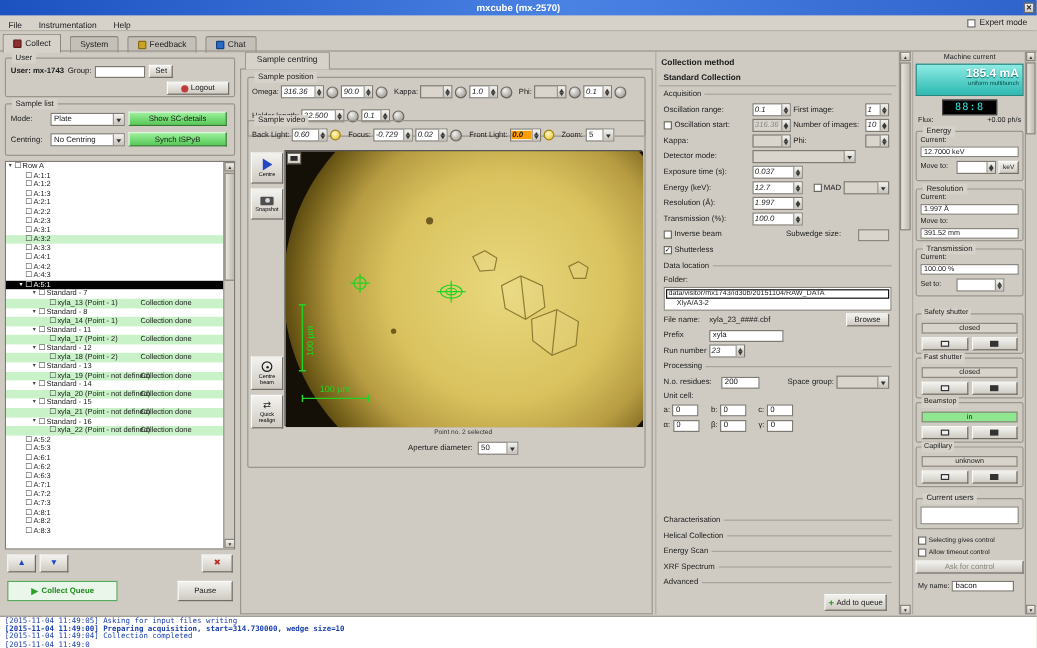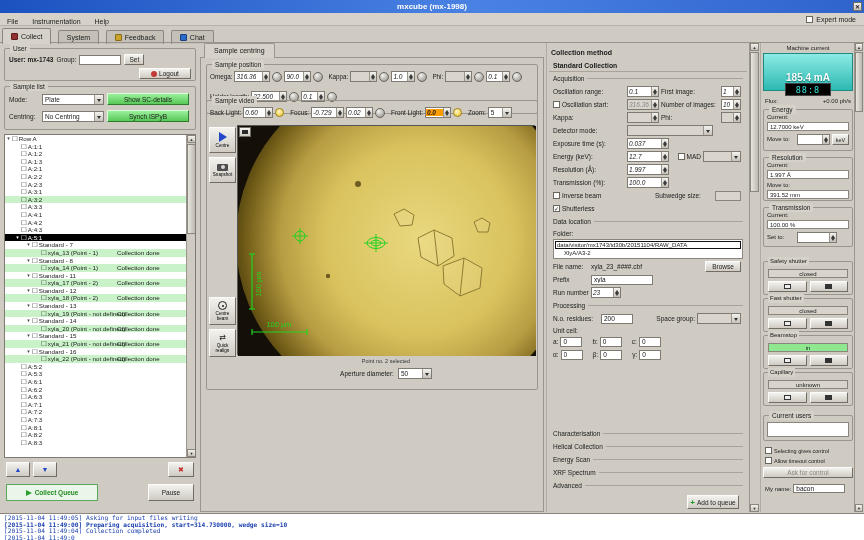--- a/index.html
+++ b/index.html
@@ -121,21 +121,21 @@
   .fitem1{border:1px solid #111;padding:0 1px;white-space:nowrap;overflow:hidden}
   .fitem2{padding:1px 1px 0 9px;white-space:nowrap}
   .addq{display:flex;justify-content:flex-end;padding:3px 10px 0 0}
   .plus{color:#1d9a1d;font-weight:bold;font-size:8px;line-height:7px}
 
   
   .machine{position:absolute;left:760px;top:43px;width:102px;height:469px;border-left:1px solid #b0aca4}
   .minner{position:absolute;left:0;top:0;width:94px;height:469px}
   .m-title{text-align:center;font-size:6px;padding-top:2px}
   .m-cyan{position:absolute;left:2px;top:10px;width:90px;height:27px;
-    background:linear-gradient(#8debe5,#2cb9b1);border:1px solid #1d8a84;text-align:center;padding:18px 3px}
+    background:linear-gradient(#8debe5,#2cb9b1);border:1px solid #1d8a84;text-align:right;padding:2px 3px}
   .m-cur{font-size:10px;font-weight:bold;color:#fff;text-shadow:0 1px 1px #0a6a64}
   .m-mode{font-size:5px;color:#074c48}
   .m-lcd{position:absolute;left:24px;top:40px;width:46px;height:13px;background:#000;border:1px solid #444;
     color:#35e8de;font-family:"DejaVu Sans Mono",monospace;font-size:8.5px;line-height:12px;text-align:center;letter-spacing:1px}
   .m-flux{position:absolute;left:4px;top:55px;width:86px;display:flex;justify-content:space-between;font-size:6px}
   .mlbl{position:absolute;font-size:6px;white-space:nowrap}
   .mfld{position:absolute;background:#fff;border:1px solid #8a867e;height:9px;line-height:8px;font-size:6px;padding:0 2px;white-space:nowrap}
   .sgb{position:relative;border:1px solid #9a968e;border-radius:2px;height:34px;margin:0 2px 3px 2px}
   .sgb .gt2{position:absolute;top:-5px;left:4px;background:#d6d2ca;padding:0 2px;font-size:6px;line-height:9px;white-space:nowrap}
   .st-field{position:absolute;left:4px;right:4px;top:7px;height:9px;text-align:center;font-size:6px;line-height:8px;
@@ -151,21 +151,21 @@
   .log{position:absolute;left:0;top:513px;width:864px;height:27px;background:#fff;border-top:1px solid #8a867e;
     font-family:"DejaVu Sans Mono",monospace;font-size:6.2px;line-height:6.6px;color:#1a3fae;padding:1px 4px;overflow:hidden}
   .log .bold{font-weight:bold}
 
   svg text{font-family:"Liberation Sans",sans-serif}
 </style>
 </head>
 <body>
 
 <div class="titlebar">
-  <span>mxcube (mx-1998)</span>
+  <span>mxcube (mx-2570)</span>
   <span class="tclose">✕</span>
 </div>
 
 <div class="menubar">
   <span>
     
   <span class="mi">File</span><span class="mi">Instrumentation</span><span class="mi">Help</span></span>
   <span class="expert">
     <span class="cb"></span>
     <span>Expert mode</span>

